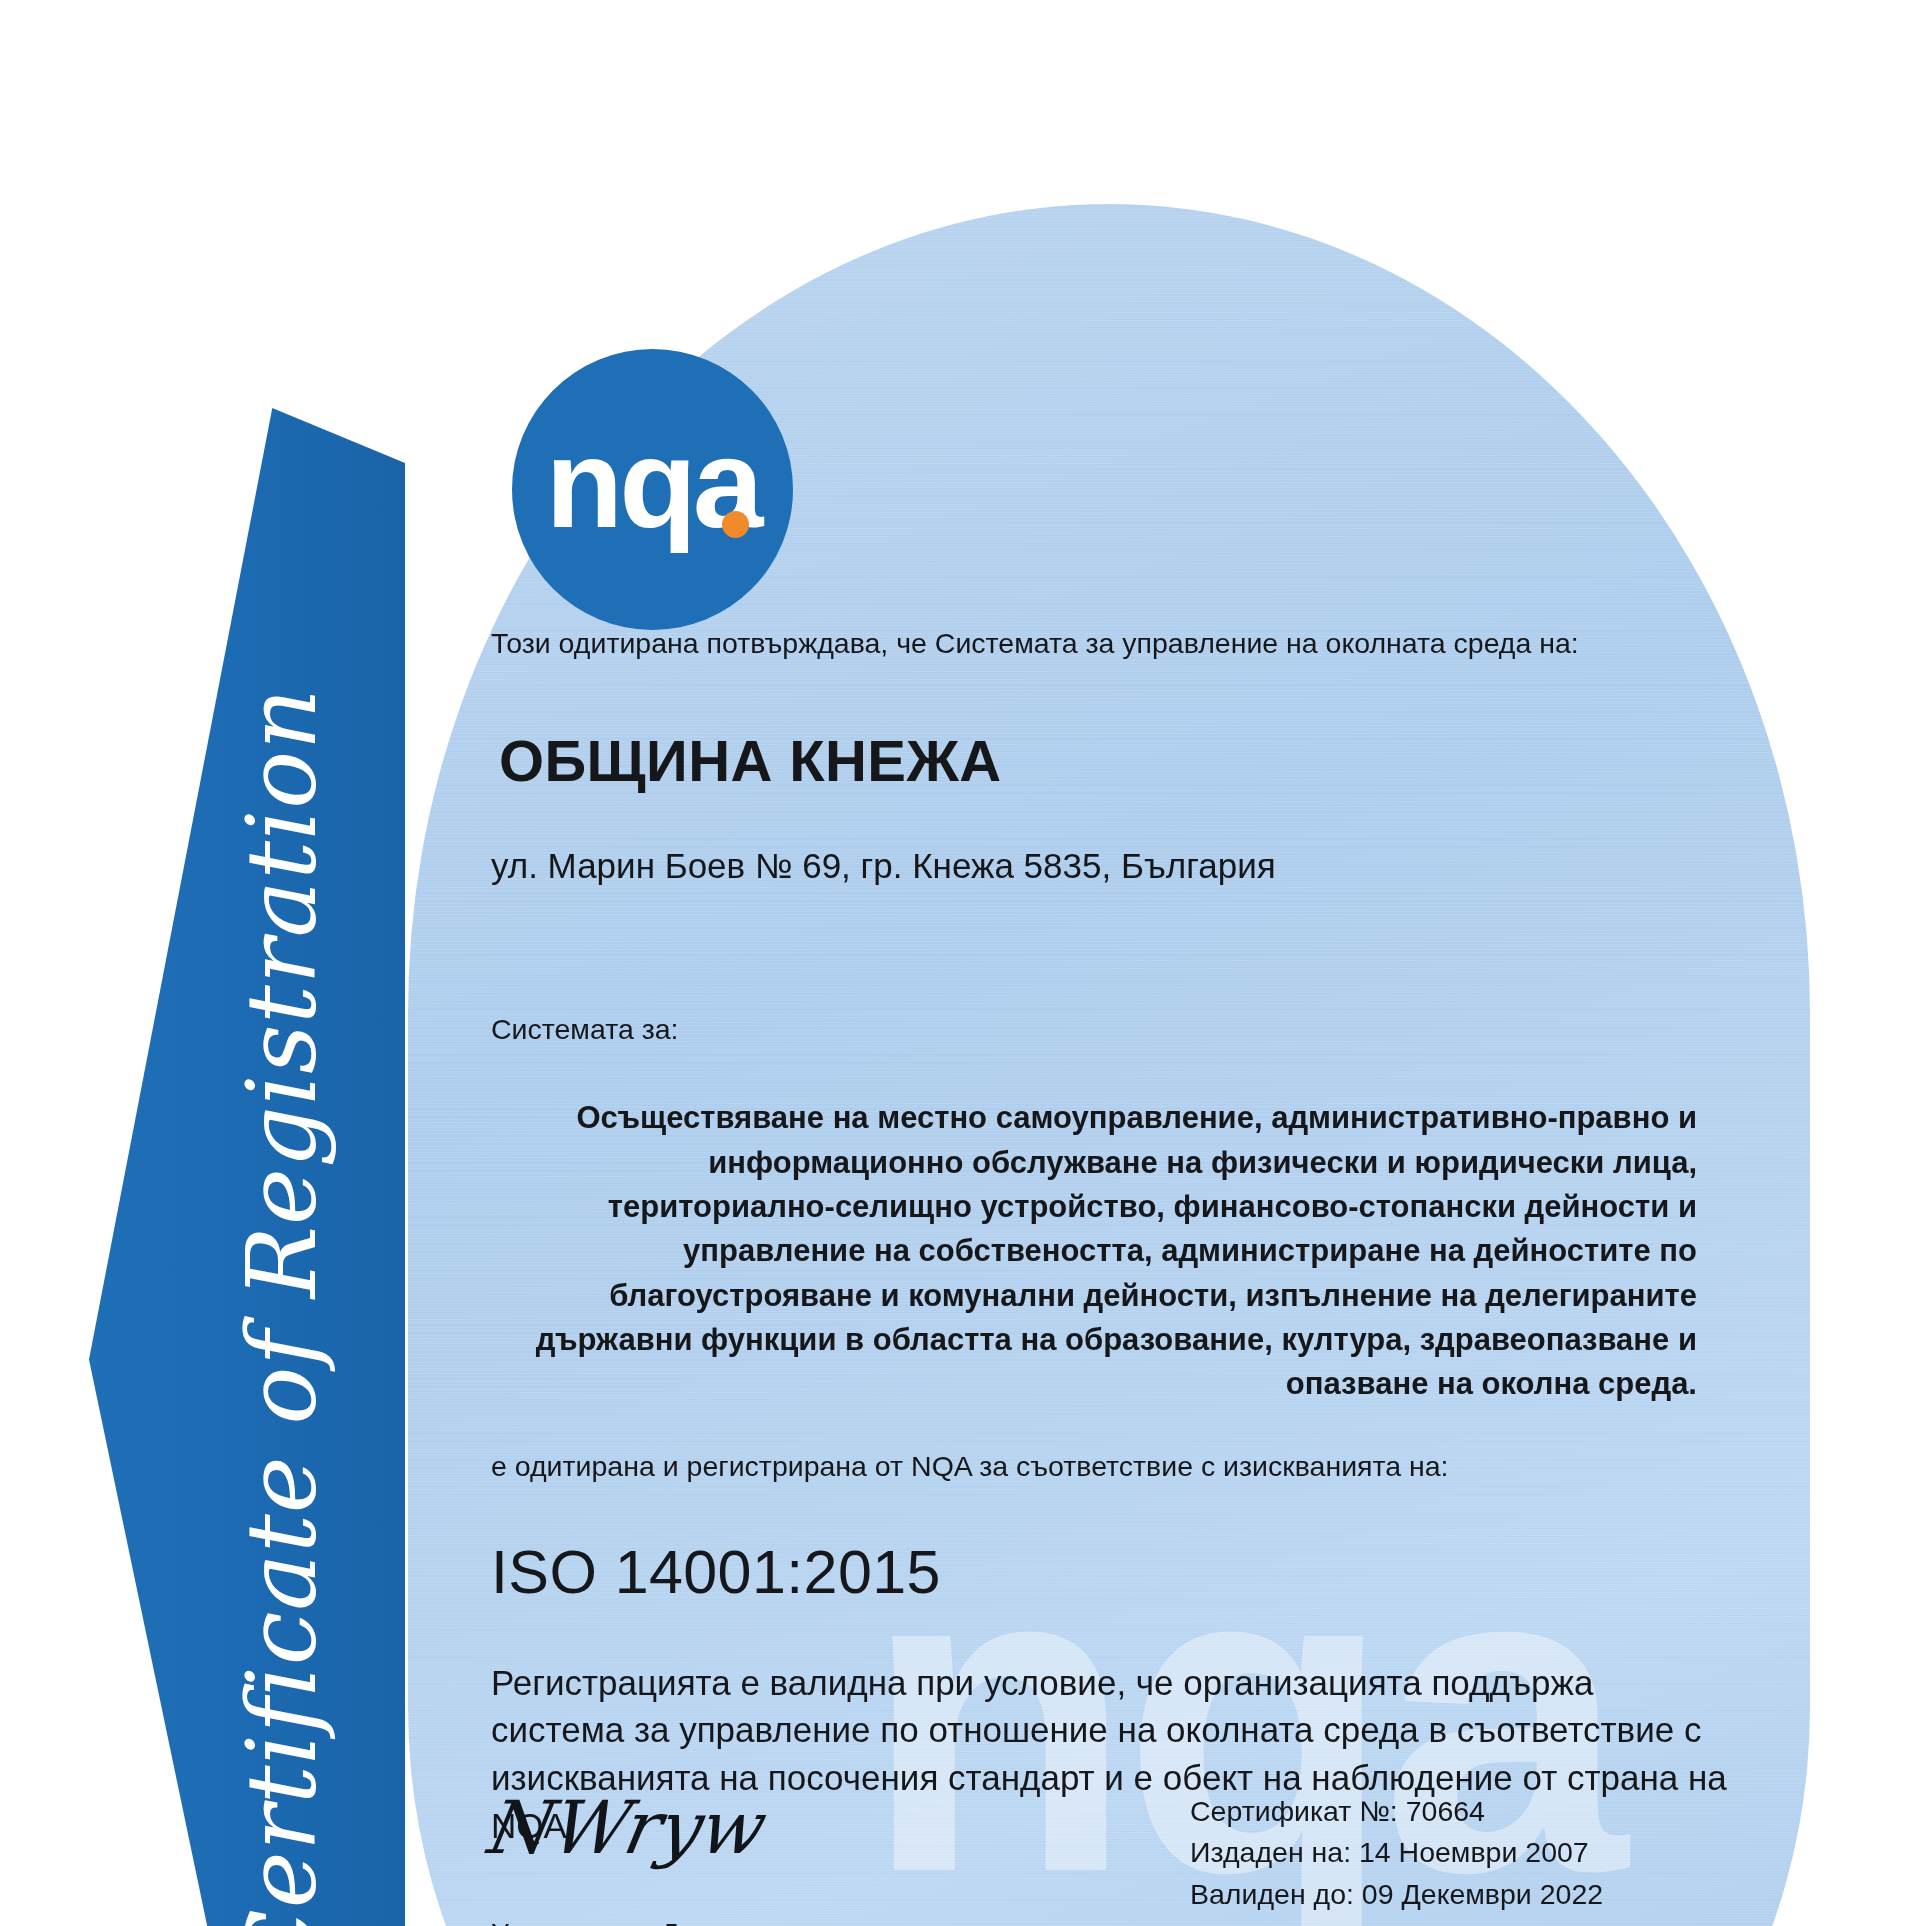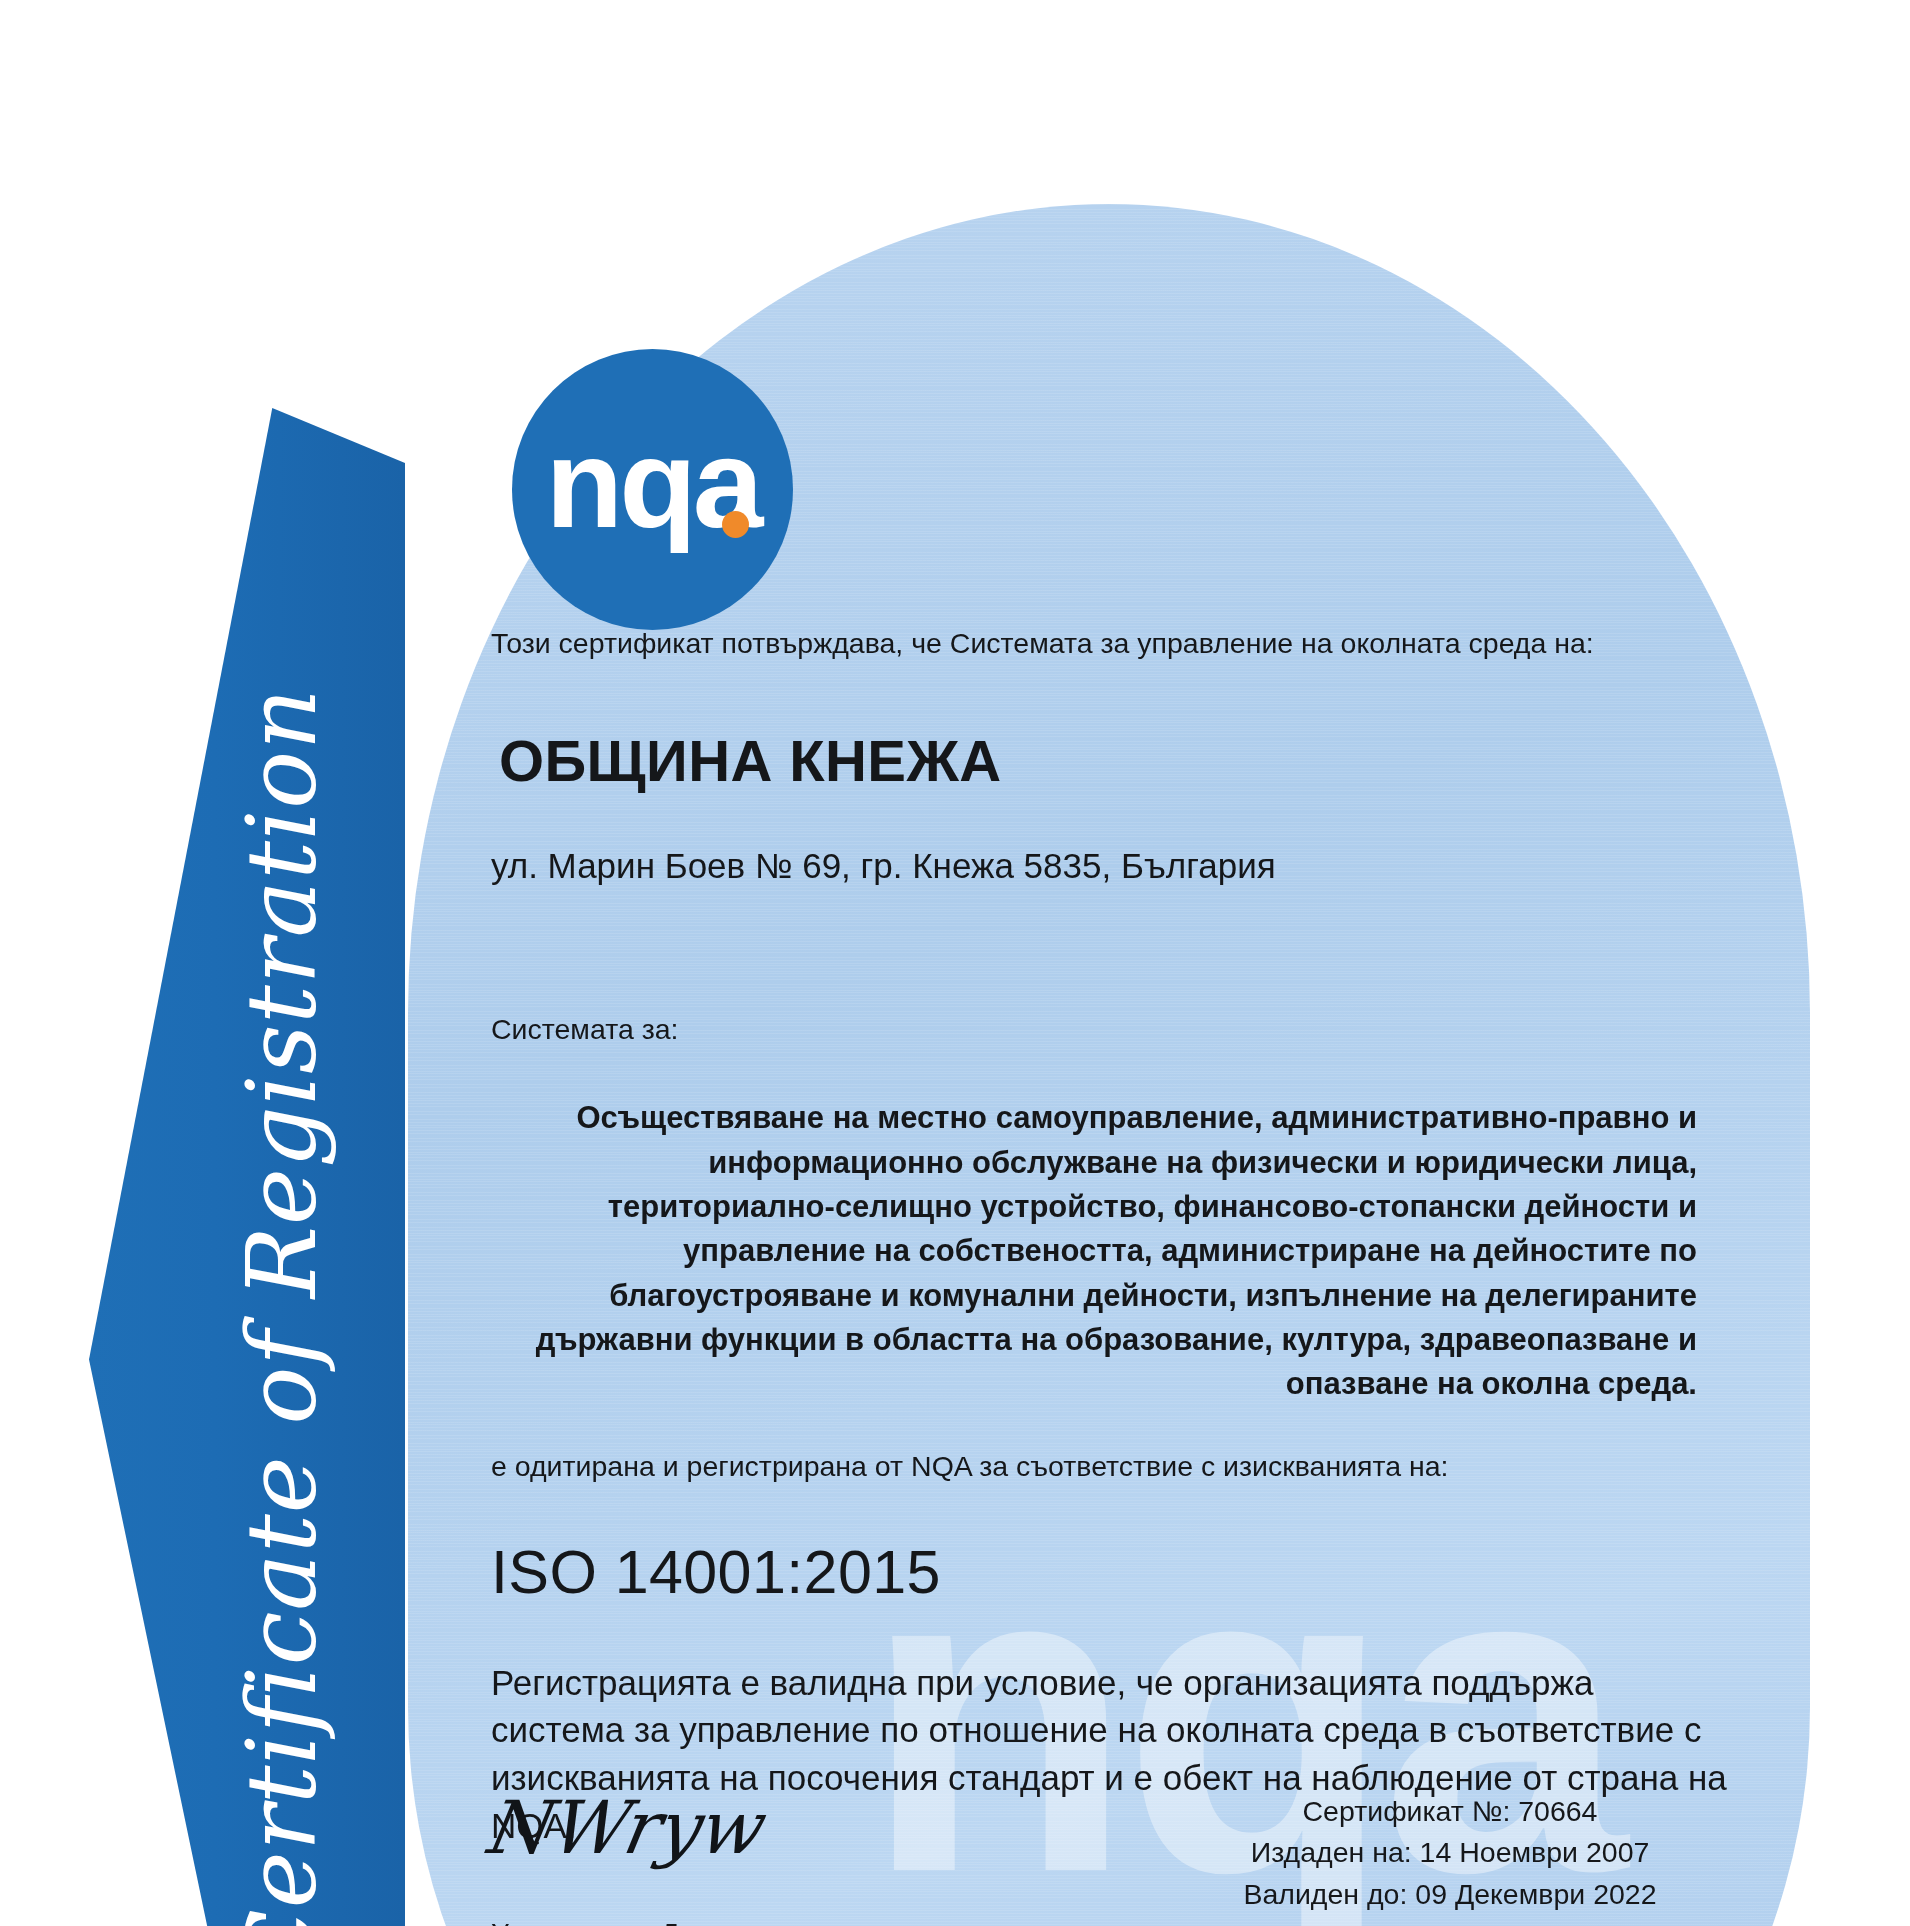--- a/index.html
+++ b/index.html
@@ -198,42 +198,42 @@
   
   .details {
     position: absolute;
     left: 1190px;
     top: 1791px;
     width: 520px;
     font-size: 28.5px;
     line-height: 1.45;
     color: #15171a;
   }
-  .details div { white-space: nowrap; text-align: center; }
+  .details div { white-space: nowrap; }
 </style>
 </head>
 <body>
 
 <div class="page">
 
   <div class="dome">
     <div class="watermark">nqa</div>
   </div>
 
   <div class="ribbon">
     <div class="ribbon-text">Certificate of Registration</div>
   </div>
 
   <div class="logo">
     <div class="logo-text">nqa</div>
     <div class="logo-dot"></div>
   </div>
 
   <div class="content">
-    <div class="intro">Този сертификат потвърждава, че Системата за управление на околната среда на:</div>
+    <div class="intro">Този одитирана потвърждава, че Системата за управление на околната среда на:</div>
     <div class="org-name">ОБЩИНА КНЕЖА</div>
     <div class="org-address">ул. Марин Боев № 69, гр. Кнежа 5835, България</div>
     <div class="applies-label">Системата за:</div>
     <div class="scope">Осъществяване на местно самоуправление, административно-правно и информационно обслужване на физически и юридически лица, териториално-селищно устройство, финансово-стопански дейности и управление на собствеността, администриране на дейностите по благоустрояване и комунални дейности, изпълнение на делегираните държавни функции в областта на образование, култура, здравеопазване и опазване на околна среда.</div>
     <div class="audited">е одитирана и регистрирана от NQA за съответствие с изискванията на:</div>
     <div class="standard">ISO 14001:2015</div>
     <div class="validity">Регистрацията е валидна при условие, че организацията поддържа система за управление по отношение на околната среда в съответствие с изискванията на посочения стандарт и е обект на наблюдение от страна на NQA.</div>
   </div>
 
   <div class="signature-block">

